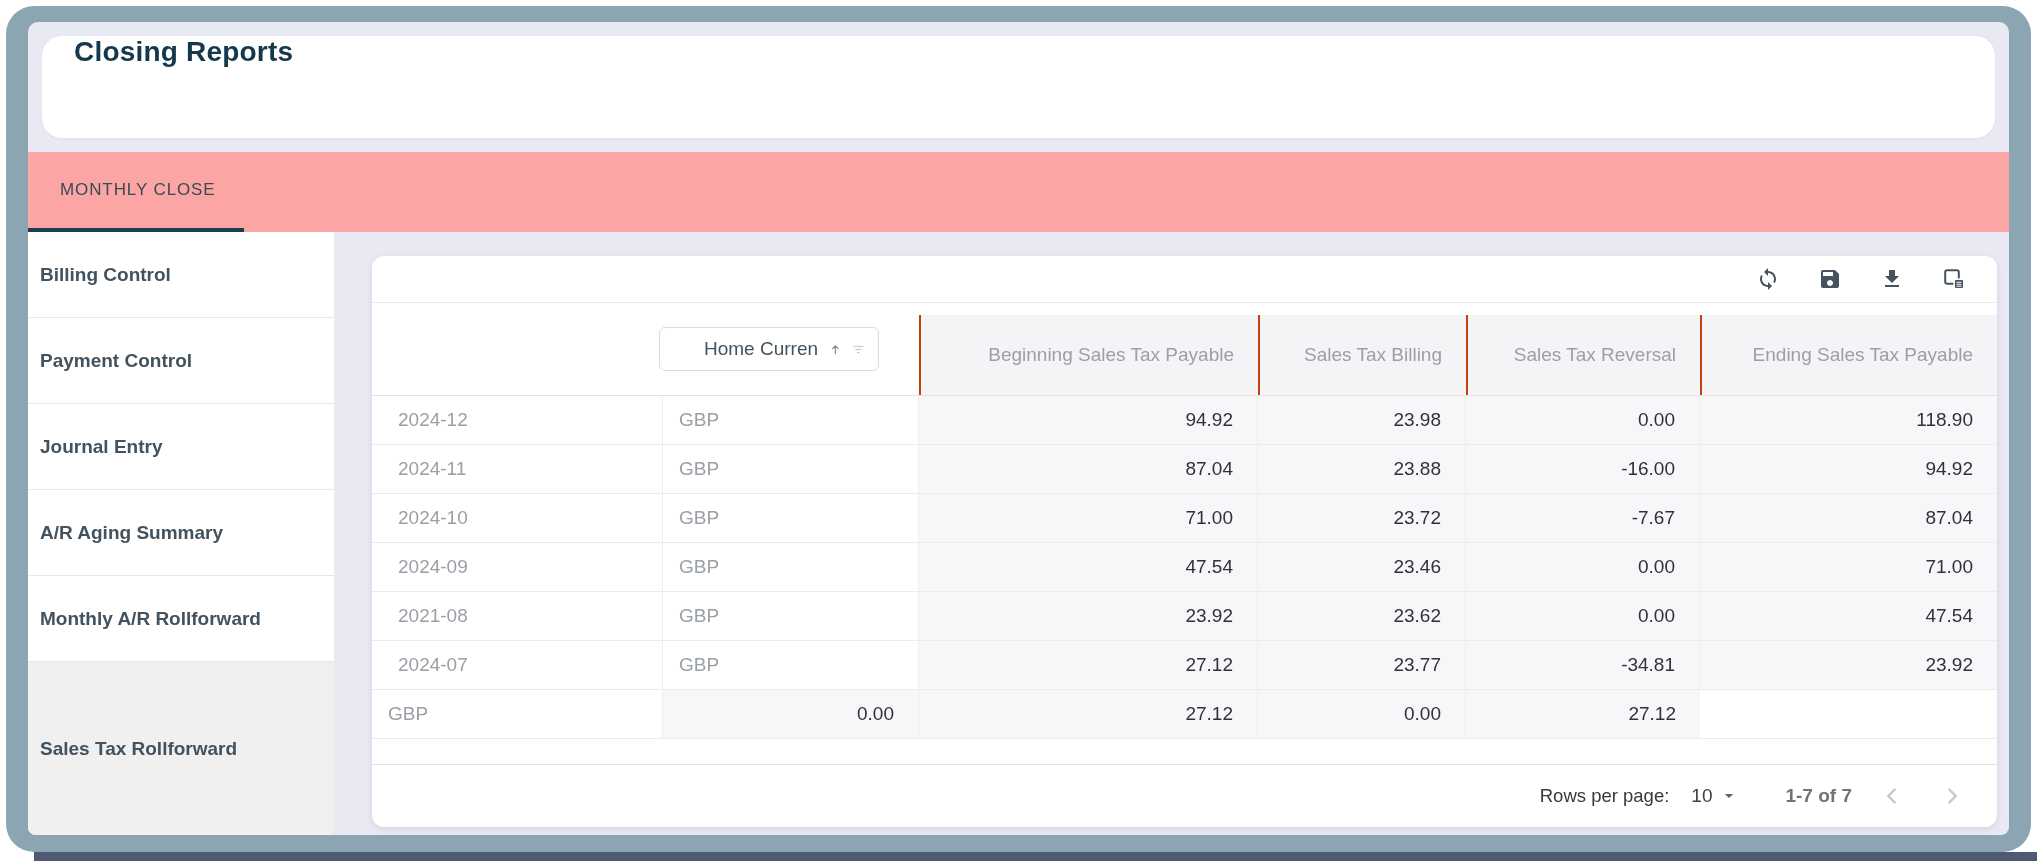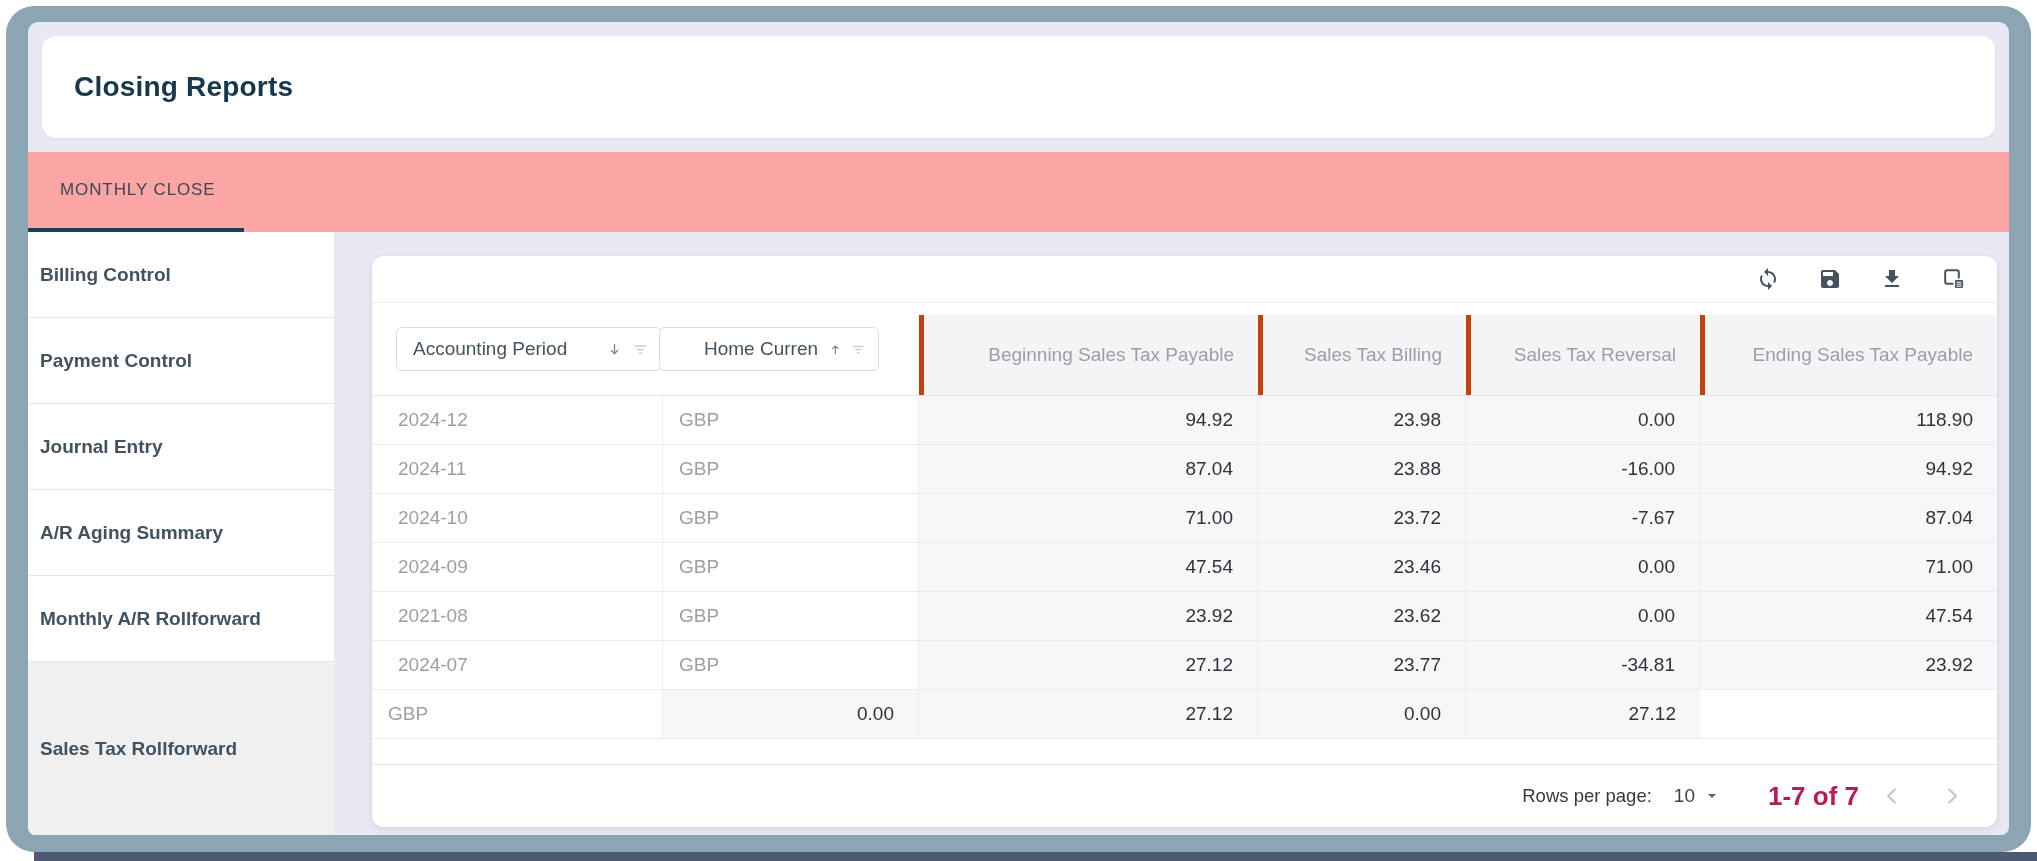--- a/index.html
+++ b/index.html
@@ -7,22 +7,22 @@
     width:2037px;height:861px;position:relative;overflow:hidden;background:#ffffff;
     font-family:"Liberation Sans","DejaVu Sans",sans-serif;
     -webkit-font-smoothing:antialiased;
   }
   
   .bottom-strip{position:absolute;left:34px;right:0;bottom:0;height:9px;background:#4e5a74;}
   .frame{position:absolute;left:6px;right:6px;top:6px;bottom:9px;background:#8ca5b3;border-radius:28px;}
   .surface{position:absolute;left:28px;top:22px;right:28px;bottom:26px;background:#e9e9f3;border-radius:10px 10px 8px 8px;overflow:hidden;}
 
   
-  .header-card{position:absolute;left:14px;top:14px;right:14px;height:102px;background:#fff;border-radius:14px;
-    display:flex;align-items:center;padding:0 32px;box-sizing:border-box;box-shadow:0 1px 3px rgba(25,39,52,.05);}
+  .header-card{position:absolute;left:14px;top:14px;right:14px;height:102px;background:#fff;border-radius:20px;
+    display:flex;padding:0 32px;box-sizing:border-box;box-shadow:0 1px 3px rgba(25,39,52,.05);}
   .page-title{font-size:28px;font-weight:700;color:#16384c;letter-spacing:.2px;}
 
   
   .tabs-row{position:absolute;left:0;right:0;top:130px;height:80px;background:#fca5a5;}
   .tab{width:216px;height:100%;box-sizing:border-box;display:flex;align-items:center;padding-left:32px;
     border-bottom:4px solid #1d3e50;color:#3a4a54;font-size:17px;font-weight:500;letter-spacing:.9px;cursor:pointer;}
 
   
   .sidebar{position:absolute;left:0;top:210px;bottom:0;width:306px;background:#fff;display:flex;flex-direction:column;}
   .side-item{flex:0 0 86px;display:flex;align-items:center;padding-left:12px;box-sizing:border-box;
@@ -39,21 +39,21 @@
     border-bottom:1px solid #ececee;}
   .tool-btn{width:26px;height:26px;display:flex;align-items:center;justify-content:center;color:#44535f;
     background:none;border:none;padding:0;cursor:pointer;}
   .tool-btn svg{width:24px;height:24px;}
 
   
   .grid-header{flex:0 0 92px;position:relative;border-bottom:1px solid #e3e3e5;}
   .numeric-band{position:absolute;left:547px;right:0;top:12px;bottom:0;background:#f4f4f7;
     display:grid;grid-template-columns:339px 208px 234px 297px;}
   .num-header-cell{display:flex;align-items:center;justify-content:flex-end;padding-right:24px;box-sizing:border-box;
-    color:#9aa0a6;font-size:19px;border-left:5px solid #c2410c;cursor:pointer;}
+    color:#9aa0a6;font-size:19px;border-left:2px solid #c2410c;cursor:pointer;}
   .chip{position:absolute;top:24px;height:44px;box-sizing:border-box;border:1px solid #d9dcde;border-radius:6px;
     background:#fff;display:flex;align-items:center;gap:9px;padding:0 12px 0 16px;font-size:19px;color:#44545f;
     font-weight:500;cursor:pointer;}
   .chip .chip-label{flex:1 1 auto;white-space:nowrap;overflow:hidden;}
   .chip1{left:24px;width:266px;}
   .chip2{left:287px;width:220px;padding-left:44px;}
 
   
   .rows{flex:0 0 auto;}
   .row{display:grid;grid-template-columns:291px 256px 339px 208px 234px 297px;height:48px;border-bottom:1px solid #ececee;}
@@ -61,21 +61,21 @@
   .cell.period{padding-left:26px;color:#9aa0a6;border-right:1px solid #efeff1;}
   .cell.currency{padding-left:16px;color:#9aa0a6;border-right:1px solid #efeff1;}
   .cell.num{justify-content:flex-end;padding-right:24px;color:#2e3338;background:#f7f7f9;border-right:1px solid #ededef;}
   .cell.num.last{border-right:none;}
 
   
   .card-footer{margin-top:auto;flex:0 0 62px;border-top:1px solid #e4e4e6;display:flex;align-items:center;
     justify-content:flex-end;padding-right:30px;}
   .rpp-label{font-size:18.5px;font-weight:400;color:#333a40;margin-right:22px;}
   .rpp-select{display:flex;align-items:center;gap:7px;cursor:pointer;margin-right:46px;font-size:19px;color:#3c4348;}
-  .range-label{font-size:26px;font-weight:600;color:#be185d;margin-right:18px;}
+  .range-label{font-size:19px;font-weight:600;color:#737373;margin-right:25px;}
   .page-btn{width:30px;height:30px;display:flex;align-items:center;justify-content:center;background:none;border:none;
     padding:0;cursor:default;color:#c3c8cd;}
   .page-btn.prev{margin-right:30px;}
 </style>
 </head>
 <body>
 
 <div class="bottom-strip"></div>
 <div class="frame"></div>
 
@@ -150,29 +150,20 @@
             <span>Sales Tax Billing</span>
           </div>
           <div class="num-header-cell">
             <span>Sales Tax Reversal</span>
           </div>
           <div class="num-header-cell">
             <span>Ending Sales Tax Payable</span>
           </div>
         </div>
 
-        <div class="chip chip1">
-          <span class="chip-label">Accounting Period</span>
-          <svg width="17" height="17" viewBox="0 0 24 24" fill="none" stroke="#7c8890" stroke-width="1.9" stroke-linecap="round" stroke-linejoin="round">
-              <path d="M12 5v13M12 18l-4.5-4.5M12 18l4.5-4.5"></path>
-            </svg>
-          <svg width="17" height="17" viewBox="0 0 24 24" fill="none" stroke="#c7ccd1" stroke-width="2.1" stroke-linecap="round">
-              <path d="M4.5 7h15M8 12h8M10.5 17h3"></path>
-            </svg>
-        </div>
         <div class="chip chip2">
           <span class="chip-label">Home Currency</span>
           <svg width="17" height="17" viewBox="0 0 24 24" fill="none" stroke="#7c8890" stroke-width="1.9" stroke-linecap="round" stroke-linejoin="round">
               <path d="M12 19V6M12 6l-4.5 4.5M12 6l4.5 4.5"></path>
             </svg>
           <svg width="17" height="17" viewBox="0 0 24 24" fill="none" stroke="#c7ccd1" stroke-width="2.1" stroke-linecap="round">
               <path d="M4.5 7h15M8 12h8M10.5 17h3"></path>
             </svg>
         </div>
       </div>

